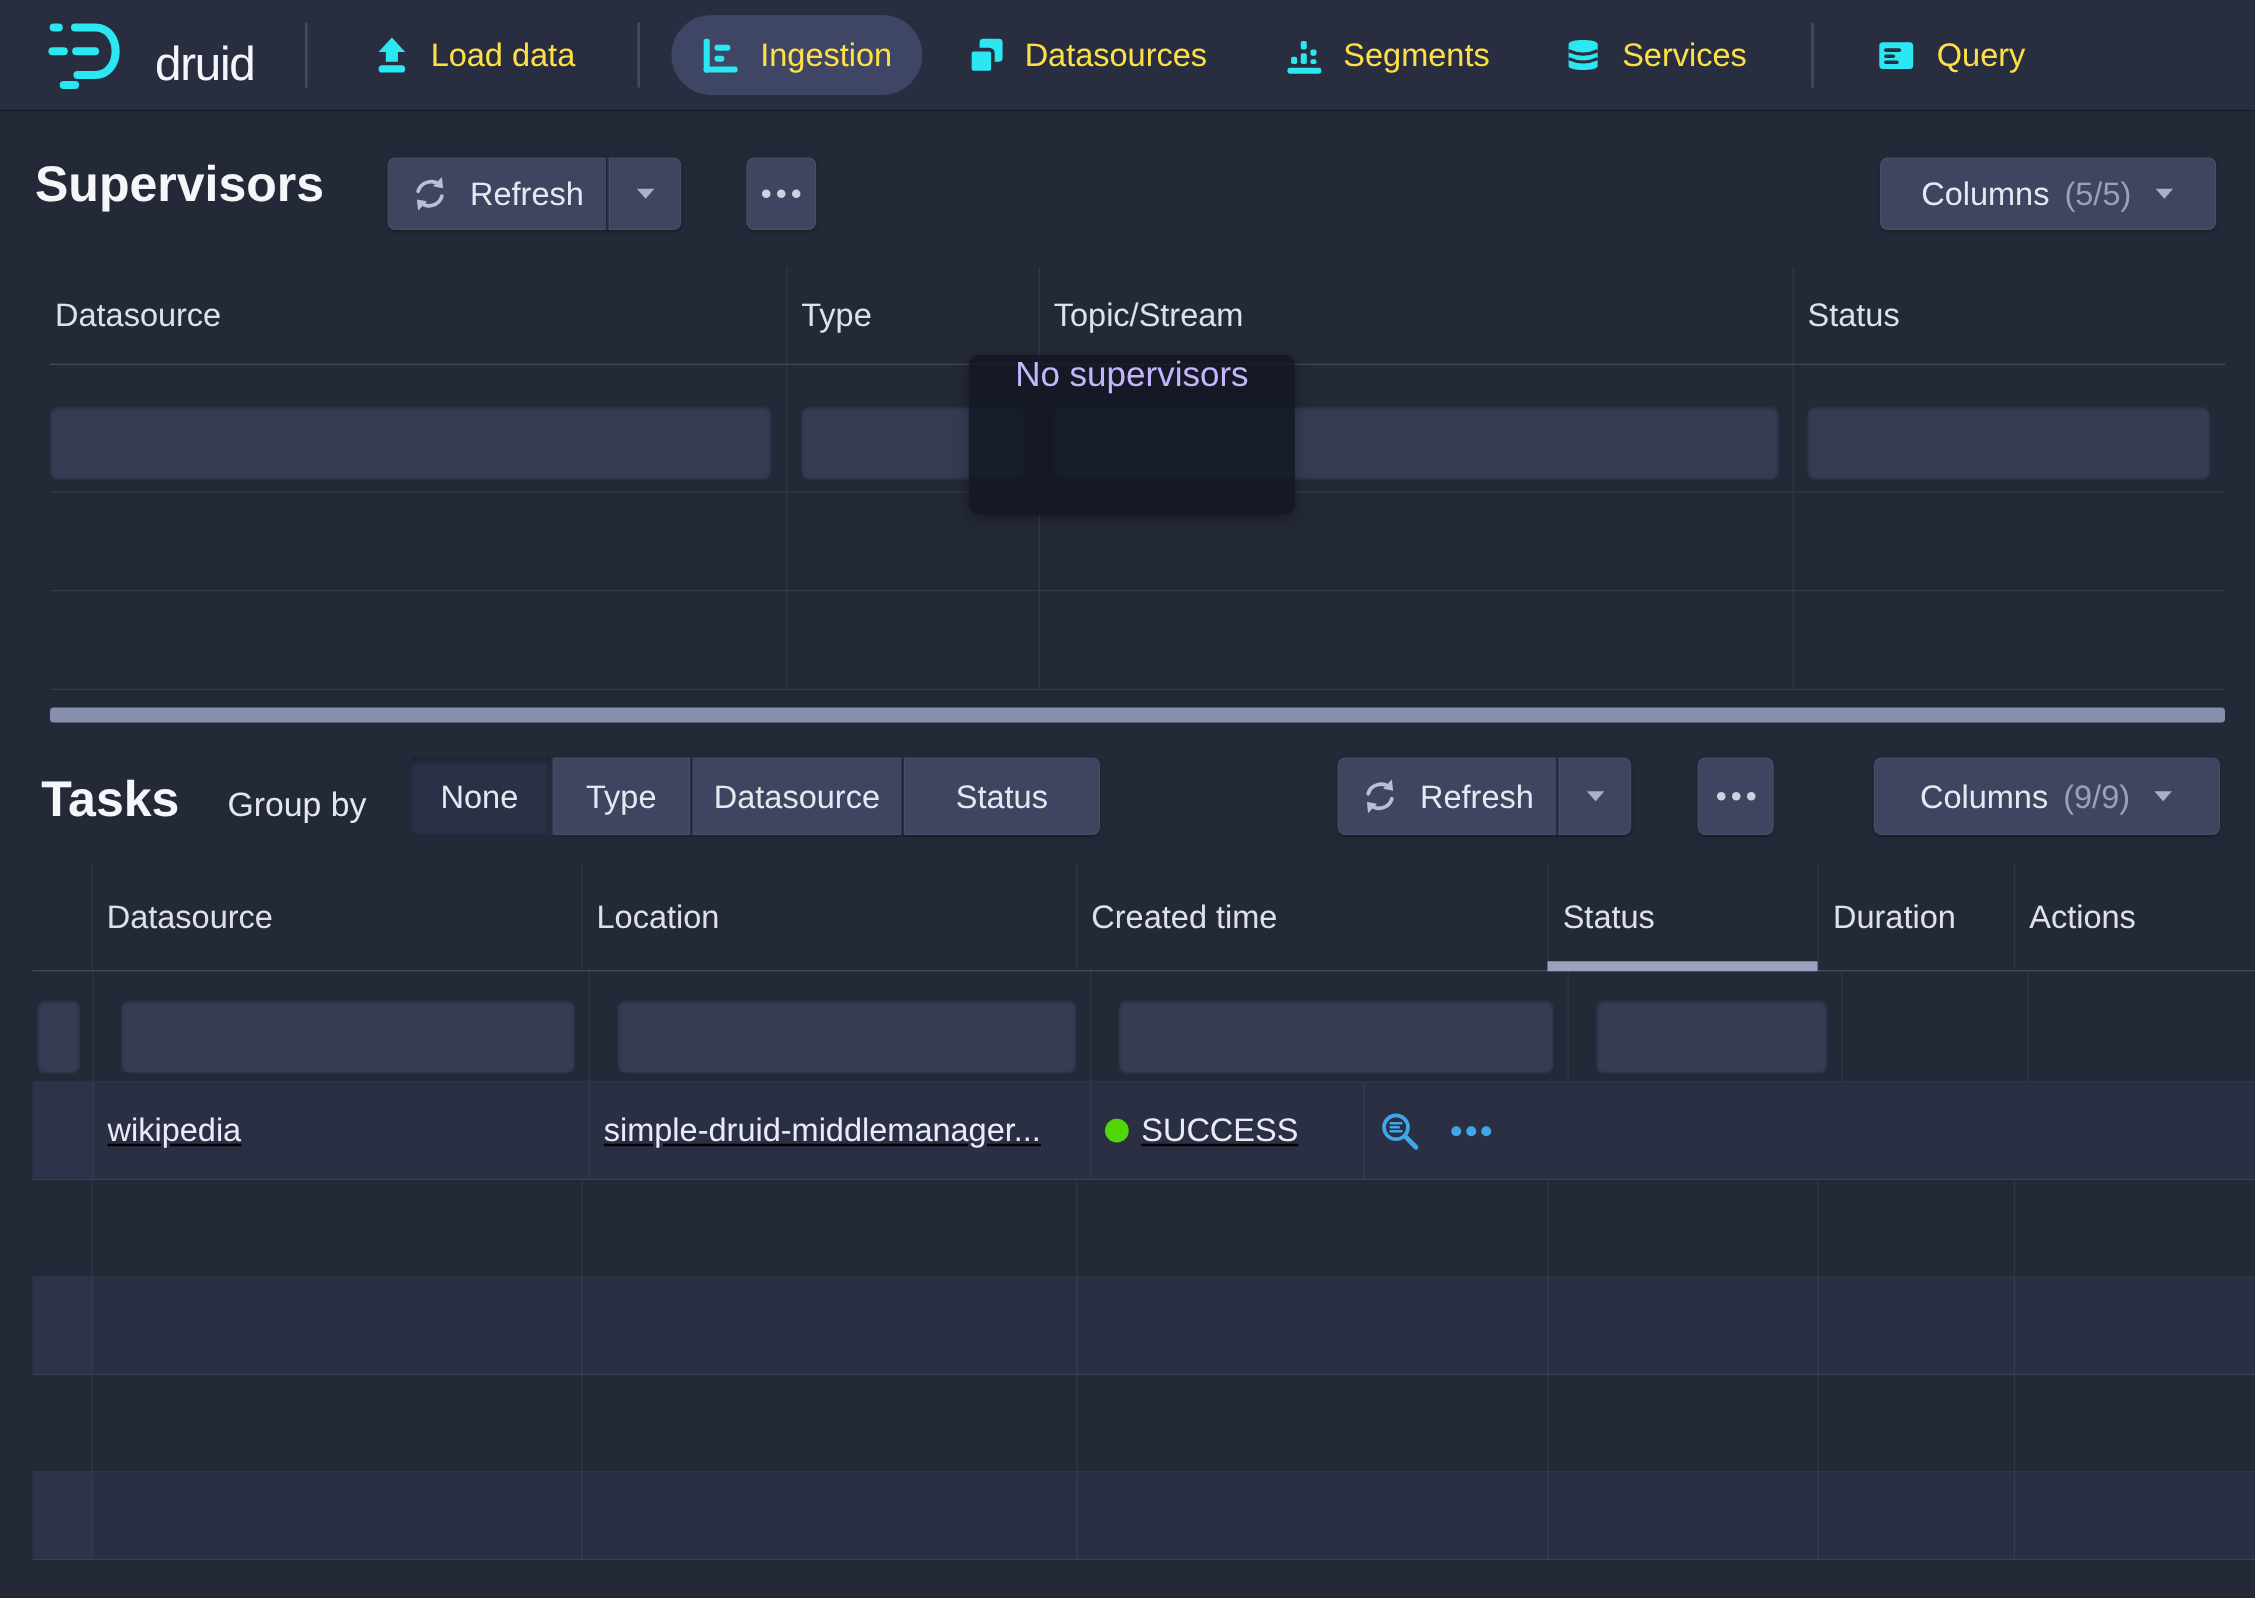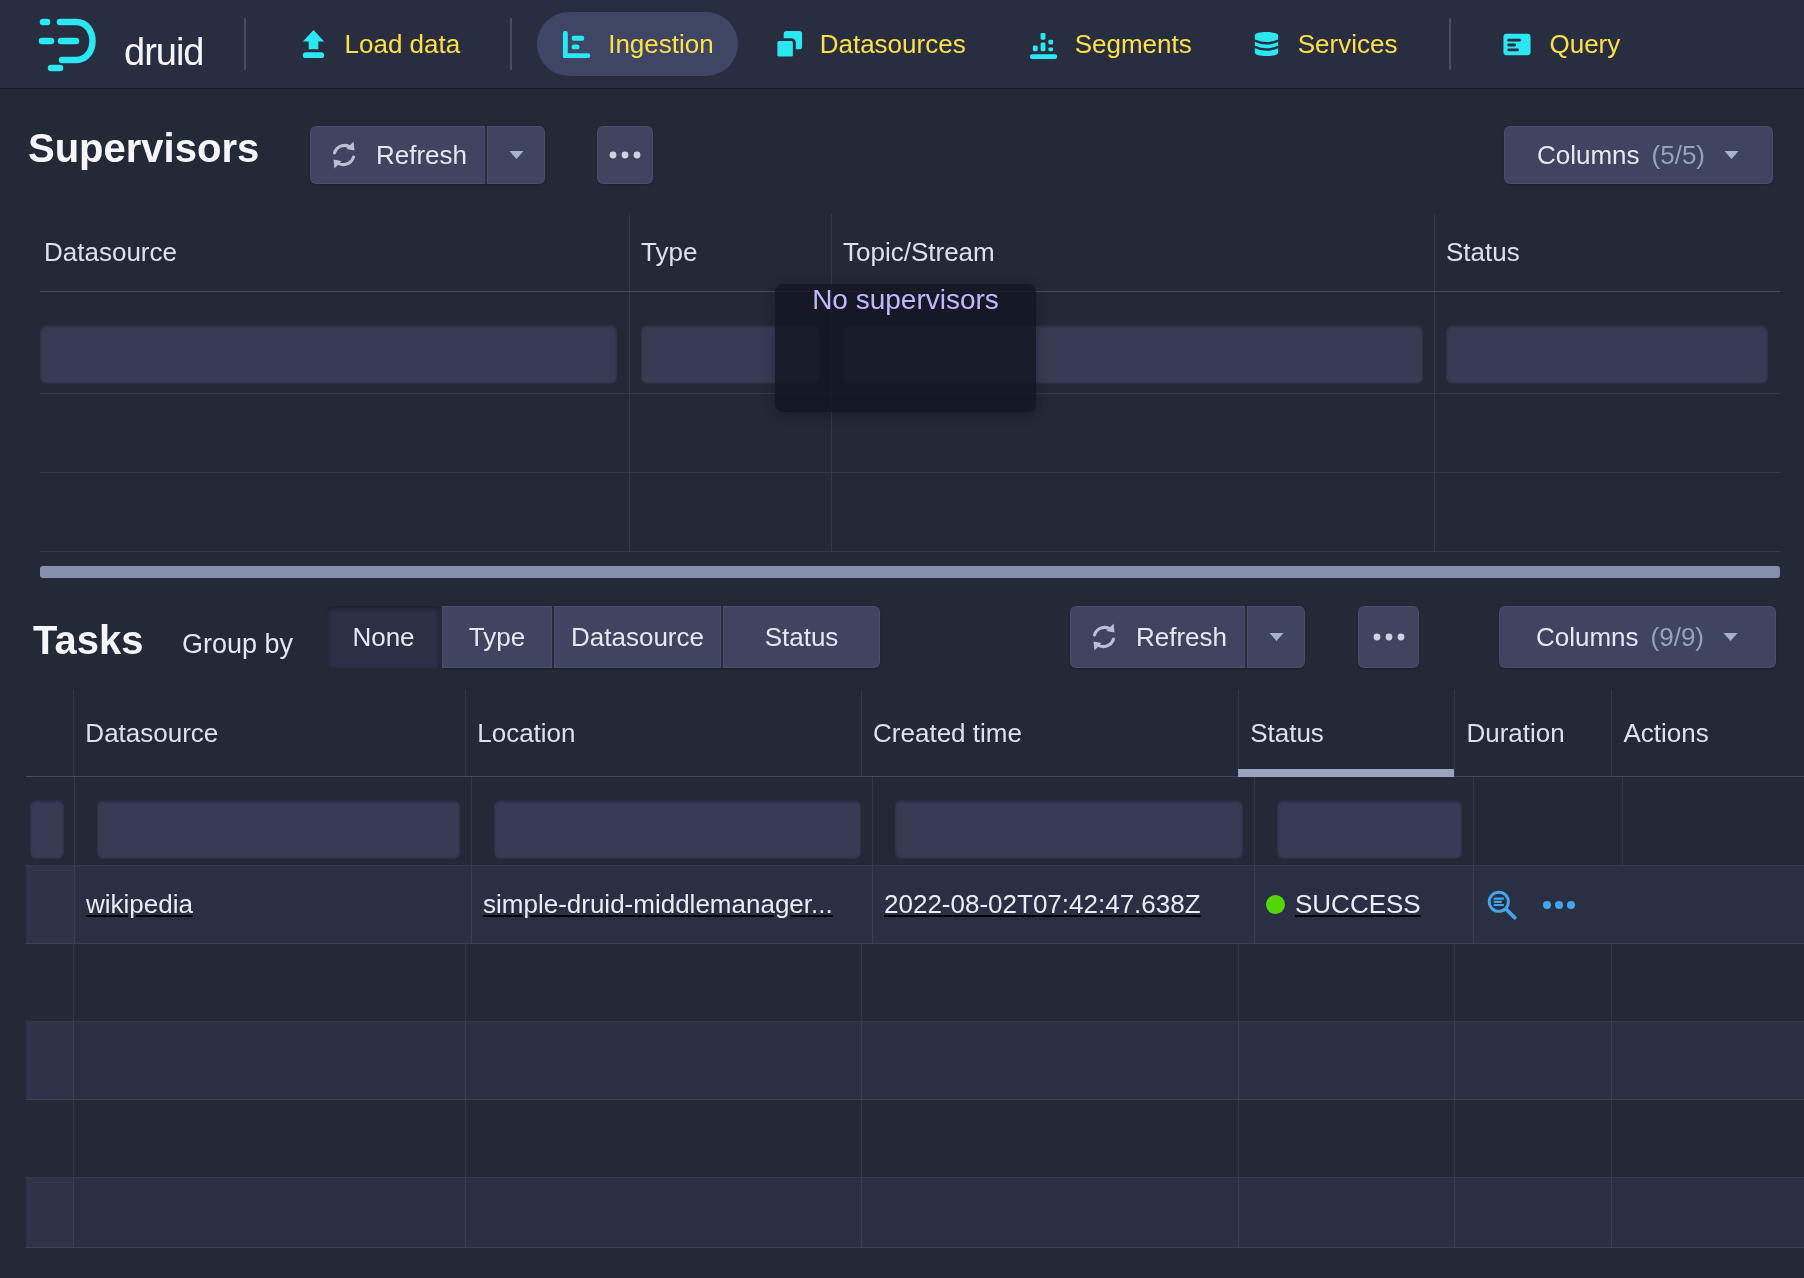--- a/index.html
+++ b/index.html
@@ -364,21 +364,20 @@
       <div class="cell filter-cell k5"></div>
       <div class="cell filter-cell k6"></div>
     </div>
 
     <div class="t-row row light">
       <div class="cell k0"></div>
       <div class="cell k1">wikipedia</div>
       <div class="cell k2">
           <span class="trunc">simple-druid-middlemanager...</span>
         </div>
-      <div class="cell k3">2022-08-02T07:42:47.638Z</div>
       <div class="cell k4">
         <span class="status-dot"></span>
         <span>SUCCESS</span>
       </div>
       <div class="cell k6 actions-cell">
         <span class="action-icon">
           <svg width="34" height="34" viewBox="0 0 32 32" fill="none">
             <circle cx="13" cy="13" r="9" stroke="#42a5e8" stroke-width="2.8"></circle>
             <path d="M20 20 L28 28" stroke="#42a5e8" stroke-width="3.6" stroke-linecap="round"></path>
             <path d="M9 10 H17 M9 13 H15 M9 16 H17" stroke="#42a5e8" stroke-width="2" stroke-linecap="round"></path>

